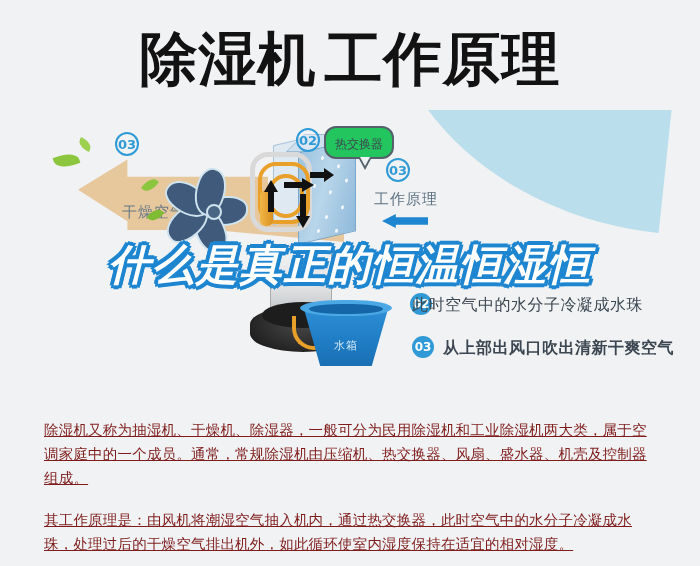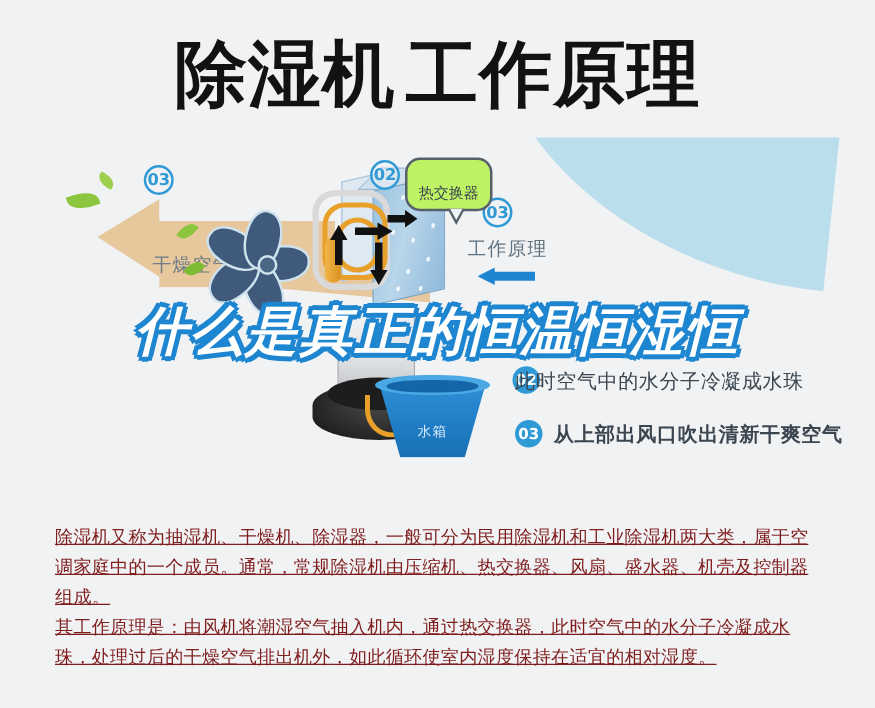--- a/index.html
+++ b/index.html
@@ -226,25 +226,25 @@
     line-height: 21px; text-align: center;
     background: rgba(241,242,244,.4);
   }
   .badge.b03-left { left: 115px; top: 22px; }
   .badge.b02 { left: 296px; top: 18px; }
   .badge.b01 { left: 386px; top: 48px; }
 
   
   .callout {
     position: absolute; left: 324px; top: 16px;
-    padding: 18px 9px 4px;
+    padding: 8px 9px 4px;
     border: 2px solid #55606a;
     border-radius: 12px;
     font-size: 12px; color: #3d4750;
-    background: #bef264;
+    background: #22c55e;
     white-space: nowrap;
   }
   .callout .tail {
     position: absolute; left: 32px; top: 100%;
     width: 0; height: 0;
     border-left: 7px solid transparent;
     border-right: 7px solid transparent;
     border-top: 13px solid #55606a;
   }
   .callout .tail-in {
@@ -311,21 +311,21 @@
     left: 44px; top: 418px;
     width: 616px;
   }
   .copy p {
     font-size: 14.5px;
     line-height: 24px;
     color: #7f1d1d;
     letter-spacing: .2px;
     text-decoration: underline;
   }
-  .copy p.p2 { }
+  .copy p.p2 { margin-top: 18px; }
 </style>
 </head>
 <body>
 
 <div id="page">
 
   <div class="title">
     <span class="t1">除湿机</span><span class="t2">工作原理</span>
   </div>
 

